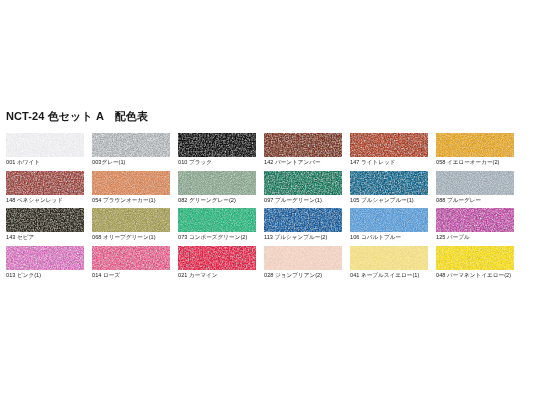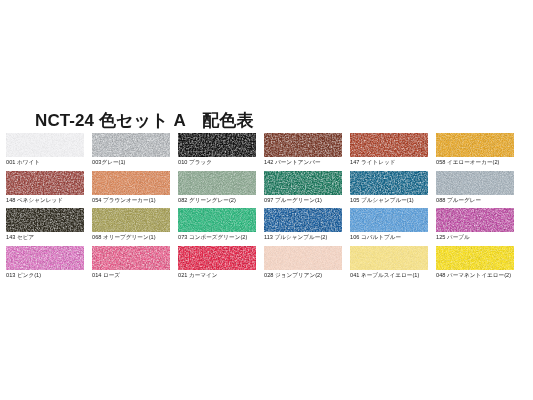--- a/index.html
+++ b/index.html
@@ -16,26 +16,25 @@
   }
   #page {
     position: absolute;
     inset: 0;
     background: #ffffff;
   }
   #chart-title {
     position: absolute;
     left: 6px;
     top: 109px;
-    font-size: 17px;
+    font-size: 11px;
     font-weight: bold;
     color: #1a1a1a;
     letter-spacing: 0.1px;
     white-space: pre;
-    margin-left: 29px;
   }
   #swatch-grid {
     position: absolute;
     left: 6px;
     top: 133px;
     width: 512px;
     display: grid;
     grid-template-columns: repeat(6, 78px);
     grid-auto-rows: 37.5px;
     column-gap: 8px;

